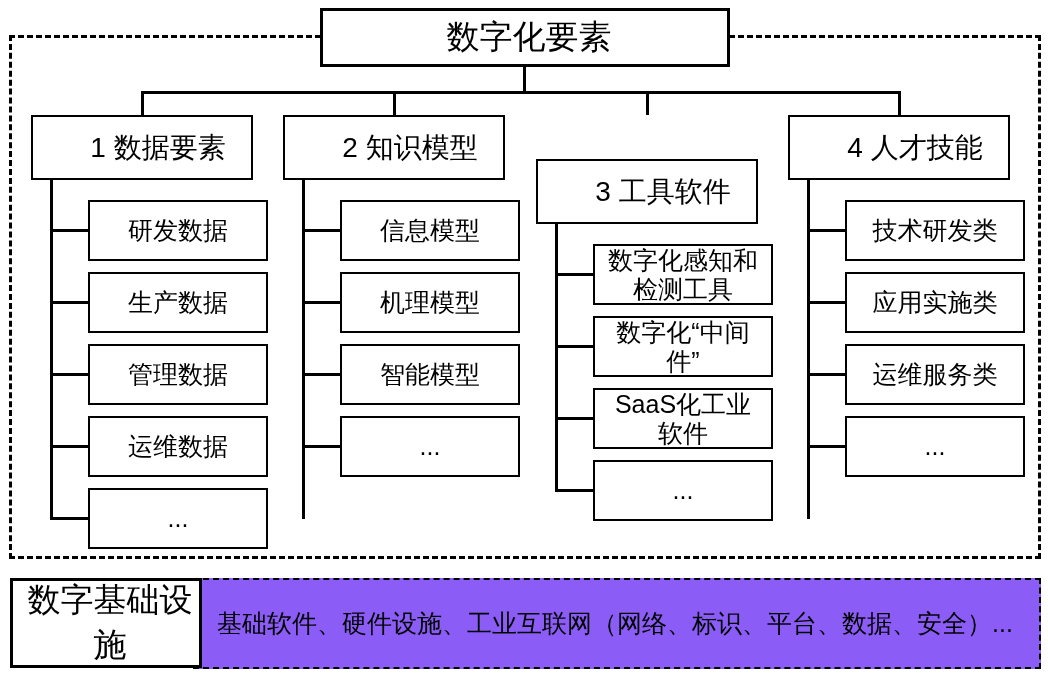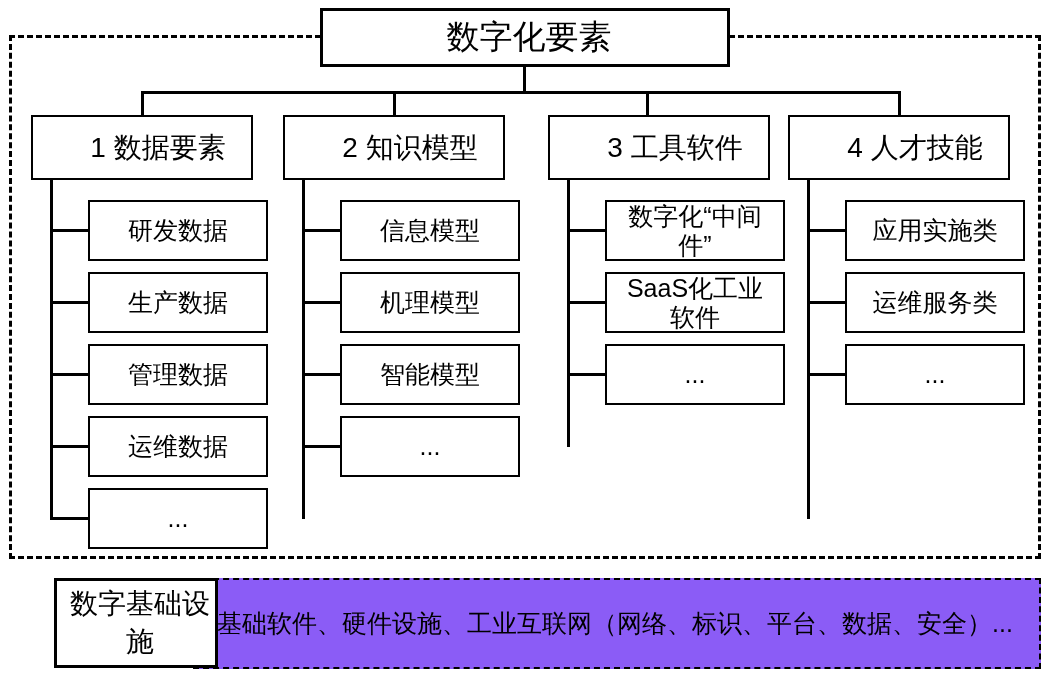--- a/index.html
+++ b/index.html
@@ -16,39 +16,39 @@
     position:absolute; left:9px; top:35px; width:1032px; height:524px;
     border:3px dashed #000; box-sizing:border-box; background:transparent;
   }
   #root-box { left:320px; top:8px; width:410px; height:59px; border-width:3px; font-size:33px; z-index:2; }
   #root-drop { left:523px; top:67px; width:3px; height:26px; }
   #branch-rail { left:141px; top:91px; width:760px; height:3px; }
   .drop { position:absolute; top:92px; width:3px; height:23px; background:#000; }
   .drop.d1 { left:141px; } .drop.d2 { left:393px; } .drop.d3 { left:646px; } .drop.d4 { left:898px; }
 
   .column { position:absolute; top:115px; width:222px; }
-  .column.c1 { left:31px; } .column.c2 { left:283px; } .column.c3 { left:548px; } .column.c4 { left:788px; }
+  .column.c1 { left:31px; } .column.c2 { left:283px; } .column.c3 { left:536px;margin-top:44px; } .column.c4 { left:788px; }
   .header {
     height:65px; border:2.5px solid #000; box-sizing:border-box; background:#fff;
     display:flex; align-items:center; justify-content:center; text-align:center; font-size:28px;padding-left:32px;
   }
   .spine { position:absolute; left:19px; top:65px; width:2.5px; height:339px; background:#000; }
   .column.c3 .spine { height:267px; }
   .children { margin-left:57px; width:180px; }
   .child {
     position:relative; width:180px; height:61px; margin-top:11px; border:2.5px solid #000;
     box-sizing:border-box; background:#fff; display:flex; align-items:center; justify-content:center;
     text-align:center; font-size:25px; line-height:1.14; white-space:pre-line;
   }
   .children .child:first-child { margin-top:20px; }
   .child::before {
     content:""; position:absolute; left:-40.5px; top:calc(50% - 1.25px);
     width:38px; height:2.5px; background:#000;
   }
-  #infra-label { left:10px; top:578px; width:164px; height:90px; border-width:3px; font-size:28px; z-index:2;margin-left:44px; }
+  #infra-label { left:10px; top:578px; width:192px; height:90px; border-width:3px; font-size:33px; z-index:2; }
   #infra-desc {
     position:absolute; left:193px; top:578px; width:848px; height:91px;
     border:2px dashed #000; box-sizing:border-box; background:#8b5cf6;
     display:flex; align-items:center; padding-left:22px; font-size:25px;
   }
 </style>
 </head>
 <body>
 
 <div id="stage">
@@ -84,32 +84,35 @@
       <div class="child">机理模型</div>
       <div class="child">智能模型</div>
       <div class="child">...</div>
     </div>
   </div>
 
   <div class="column c3">
     <div class="header">3 工具软件</div>
     <div class="spine"></div>
     <div class="children">
+      <div class="child">数字化感知和
+检测工具</div>
       <div class="child">数字化“中间
 件”</div>
       <div class="child">SaaS化工业
 软件</div>
       <div class="child">...</div>
     </div>
   </div>
 
   <div class="column c4">
     <div class="header">4 人才技能</div>
     <div class="spine"></div>
     <div class="children">
+      <div class="child">技术研发类</div>
       <div class="child">应用实施类</div>
       <div class="child">运维服务类</div>
       <div class="child">...</div>
     </div>
   </div>
 
   <div class="box" id="infra-label">数字基础设施</div>
   <div id="infra-desc">
     <span>基础软件、硬件设施、工业互联网（网络、标识、平台、数据、安全）...</span>
   </div>

